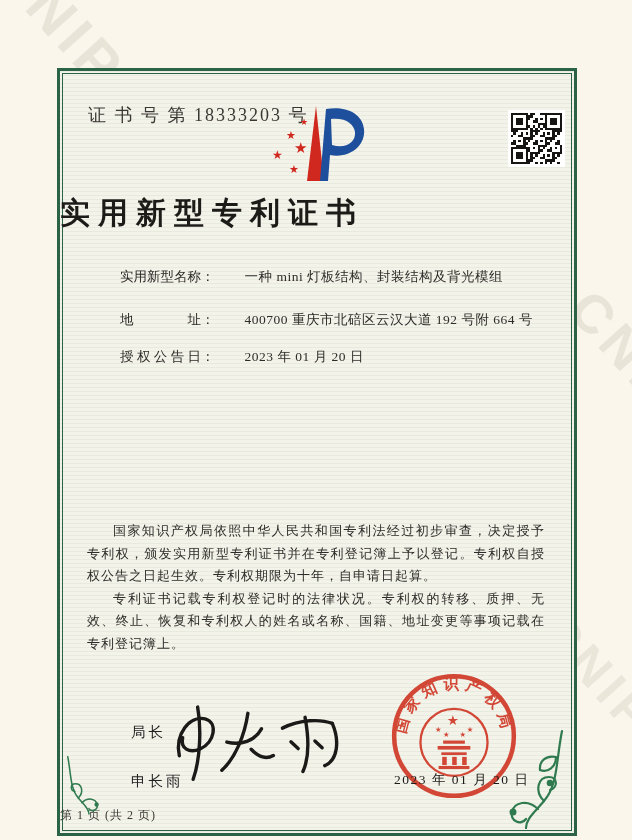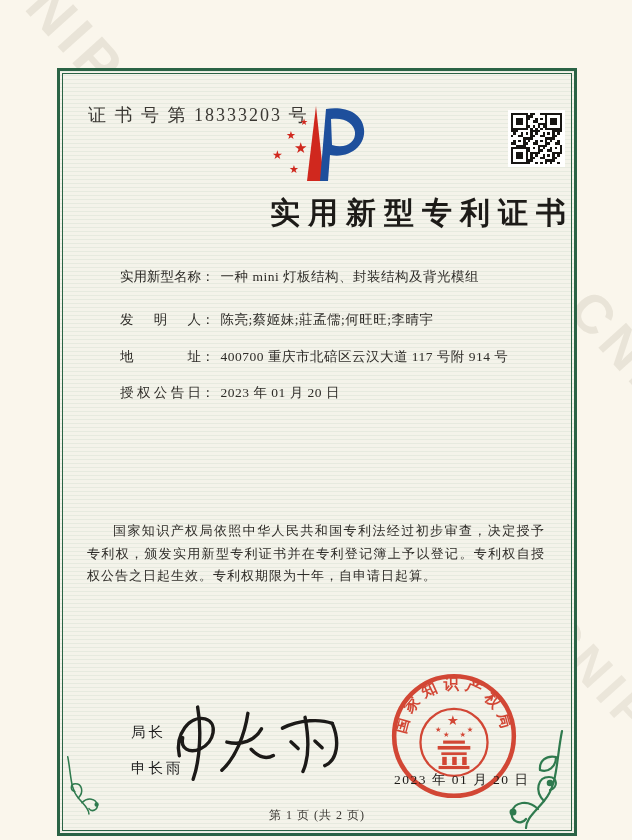--- a/index.html
+++ b/index.html
@@ -11,36 +11,36 @@
   .frame{position:absolute;left:57px;top:68px;width:514px;height:762px;border:3px solid #2a6345;
     background:
       repeating-linear-gradient(180deg, rgba(110,155,125,0.10) 0px, rgba(110,155,125,0.10) 1px, transparent 1px, transparent 4px),
       #f4f3ea;}
   .frame .inner-line{position:absolute;inset:2px;border:1px solid #2a6345;pointer-events:none;}
   .certno{position:absolute;left:28px;top:32px;font-size:18px;letter-spacing:2px;color:#3a3833;}
   .logo{position:absolute;left:196px;top:32px;width:126px;height:82px;}
   .qr{position:absolute;left:448px;top:39px;width:57px;height:57px;background:#fff;padding:3px;box-sizing:border-box;display:grid;grid-template-columns:repeat(21,1fr);grid-template-rows:repeat(21,1fr);}
   .qr div{width:100%;height:100%;}
   .qr .d{background:#171513;}
-  .title{position:absolute;left:0;top:122px;width:100%;text-align:right;font-size:30px;font-weight:bold;letter-spacing:8px;color:#1d1b18;}
+  .title{position:absolute;left:0;top:122px;width:100%;text-align:left;font-size:30px;font-weight:bold;letter-spacing:8px;color:#1d1b18;}
   .fields{position:absolute;left:28px;top:196px;width:458px;font-size:13.5px;}
   .frow{line-height:20px;margin-bottom:16.5px;white-space:nowrap;}
   .frow.first{margin-bottom:23px;}
   .flabel{display:inline-block;width:81px;text-align:justify;text-align-last:justify;vertical-align:top;margin-left:32px;}
   .fcolon{display:inline-block;margin-right:6px;}
-  .fvalue{letter-spacing:0.5px;}
+  .fvalue{letter-spacing:0.5px;margin-left:24px;}
   .grant-row{display:flex;gap:34px;}
   .body-text{position:absolute;left:27px;top:449px;width:458px;font-size:13px;line-height:22.5px;text-align:justify;color:#2e2c28;}
   .body-text p{margin:0;text-indent:2em;letter-spacing:1px;}
   .signer{position:absolute;left:71px;top:652px;font-size:14.5px;letter-spacing:3px;color:#222;}
-  .signer div{margin-bottom:17px;}
+  .signer div{margin-bottom:30px;}
   .sig-svg{position:absolute;left:103px;top:628px;transform:rotate(-2deg);}
   .seal{position:absolute;left:326px;top:597px;width:136px;height:136px;opacity:0.93;}
   .seal-date{position:absolute;left:334px;top:700px;font-size:13.5px;letter-spacing:1.5px;color:#1d1b18;z-index:3;}
-  .footer{position:absolute;left:0;top:736px;width:100%;text-align:center;font-size:12px;letter-spacing:1px;color:#3a3833;}
+  .footer{position:absolute;left:0;top:736px;width:100%;font-size:12px;letter-spacing:1px;color:#3a3833;}
   .flourish{position:absolute;pointer-events:none;}
   .flourish.br{right:4px;bottom:4px;}
   .flourish.bl{left:3px;bottom:4px;transform:scaleX(-1);}
 </style>
 </head>
 <body>
 
 <div class="page">
 
   <div class="wm" style="left:-28px;top:2px;font-size:58px;">CNIPA</div>
@@ -510,34 +510,32 @@
         <div class=""></div>
       </div>
 
     <div class="title">实用新型专利证书</div>
 
     <div class="fields">
       <div class="frow first">
         <span class="flabel">实用新型名称</span><span class="fcolon">：</span><span class="fvalue">一种 mini 灯板结构、封装结构及背光模组</span>
       </div>
       <div class="frow">
-        <span class="flabel">发明人</span><span class="fcolon">：</span><span class="fvalue">陈亮;蔡姬妹;莊孟儒;何旺旺;李晴宇</span>
-      </div>
-      <div class="frow">
-        <span class="flabel">地址</span><span class="fcolon">：</span><span class="fvalue">400700 重庆市北碚区云汉大道 117 号附 914 号</span>
+        <span class="flabel">地址</span><span class="fcolon">：</span><span class="fvalue">400700 重庆市北碚区云汉大道 192 号附 664 号</span>
       </div>
       <div class="frow grant-row">
         <span>
           <span class="flabel">授权公告日</span><span class="fcolon">：</span><span class="fvalue">2023 年 01 月 20 日</span>
         </span>
       </div>
     </div>
 
     <div class="body-text">
       <p>国家知识产权局依照中华人民共和国专利法经过初步审查，决定授予专利权，颁发实用新型专利证书并在专利登记簿上予以登记。专利权自授权公告之日起生效。专利权期限为十年，自申请日起算。</p>
+      <p>专利证书记载专利权登记时的法律状况。专利权的转移、质押、无效、终止、恢复和专利权人的姓名或名称、国籍、地址变更等事项记载在专利登记簿上。</p>
     </div>
 
     <div class="signer">
       <div>局长</div>
       <div>申长雨</div>
     </div>
 
     <svg class="sig-svg" width="190" height="92" viewBox="0 0 190 92">
       <g fill="none" stroke="#1c1a18" stroke-width="3.4" stroke-linecap="round" stroke-linejoin="round">
         <path d="M16,54 C12,32 28,14 43,18 C56,22 52,42 37,48 C26,52 17,47 20,36"></path>

